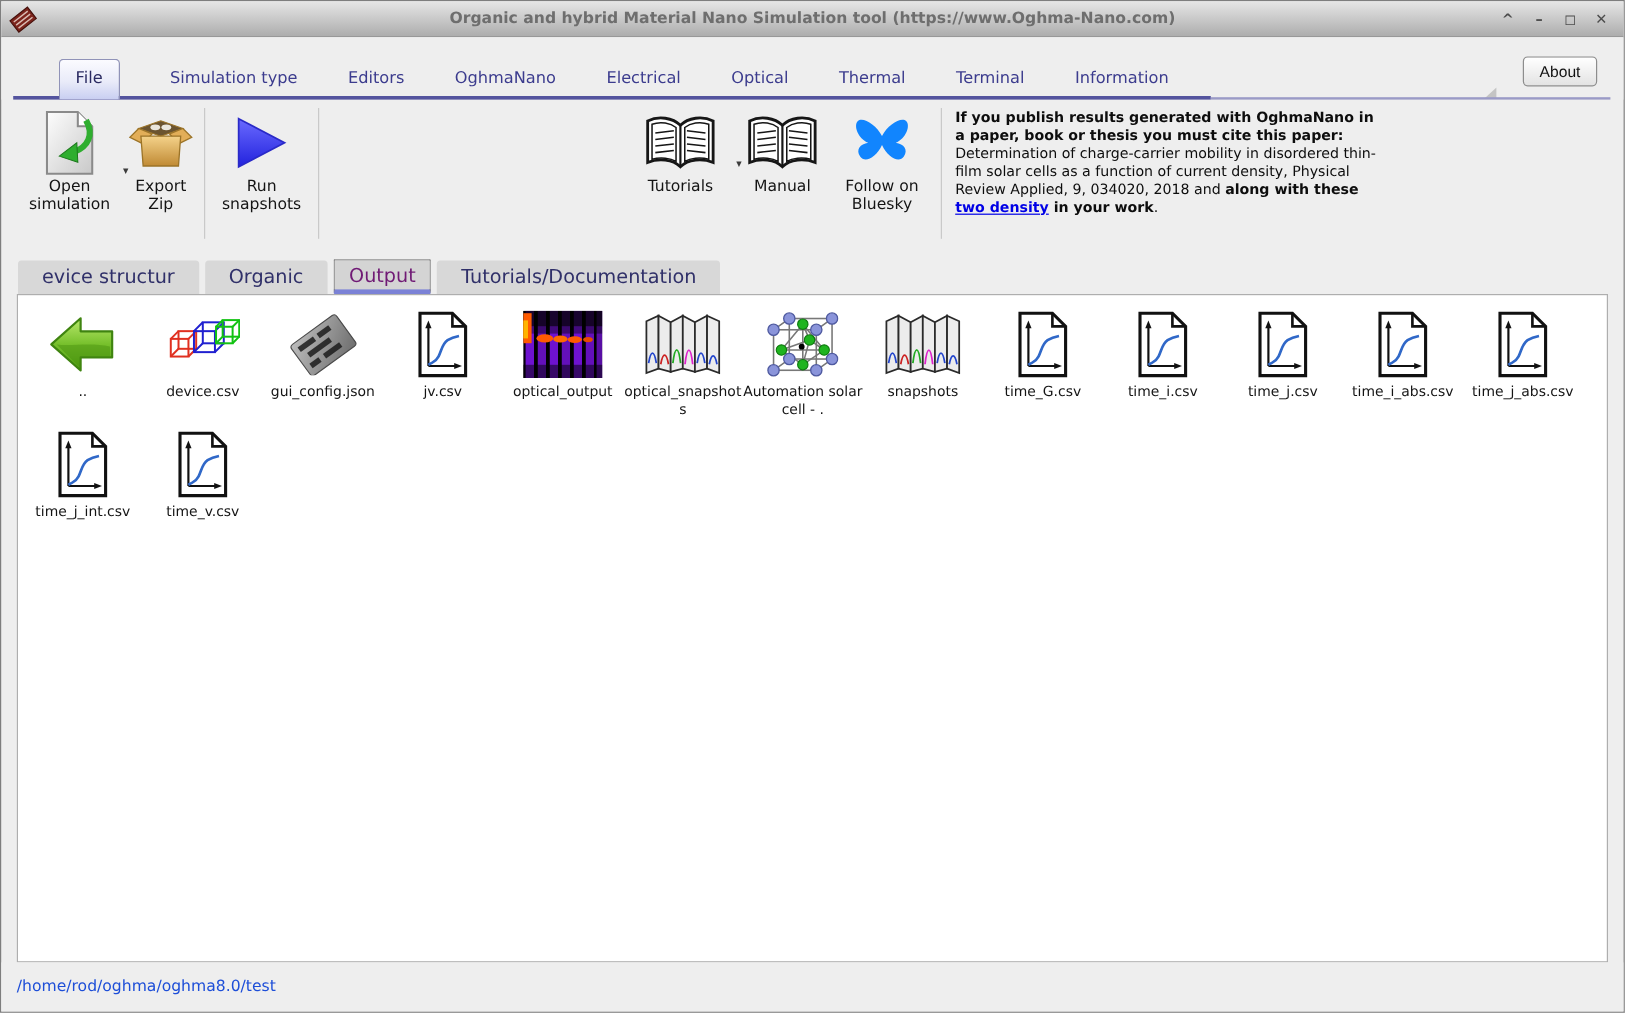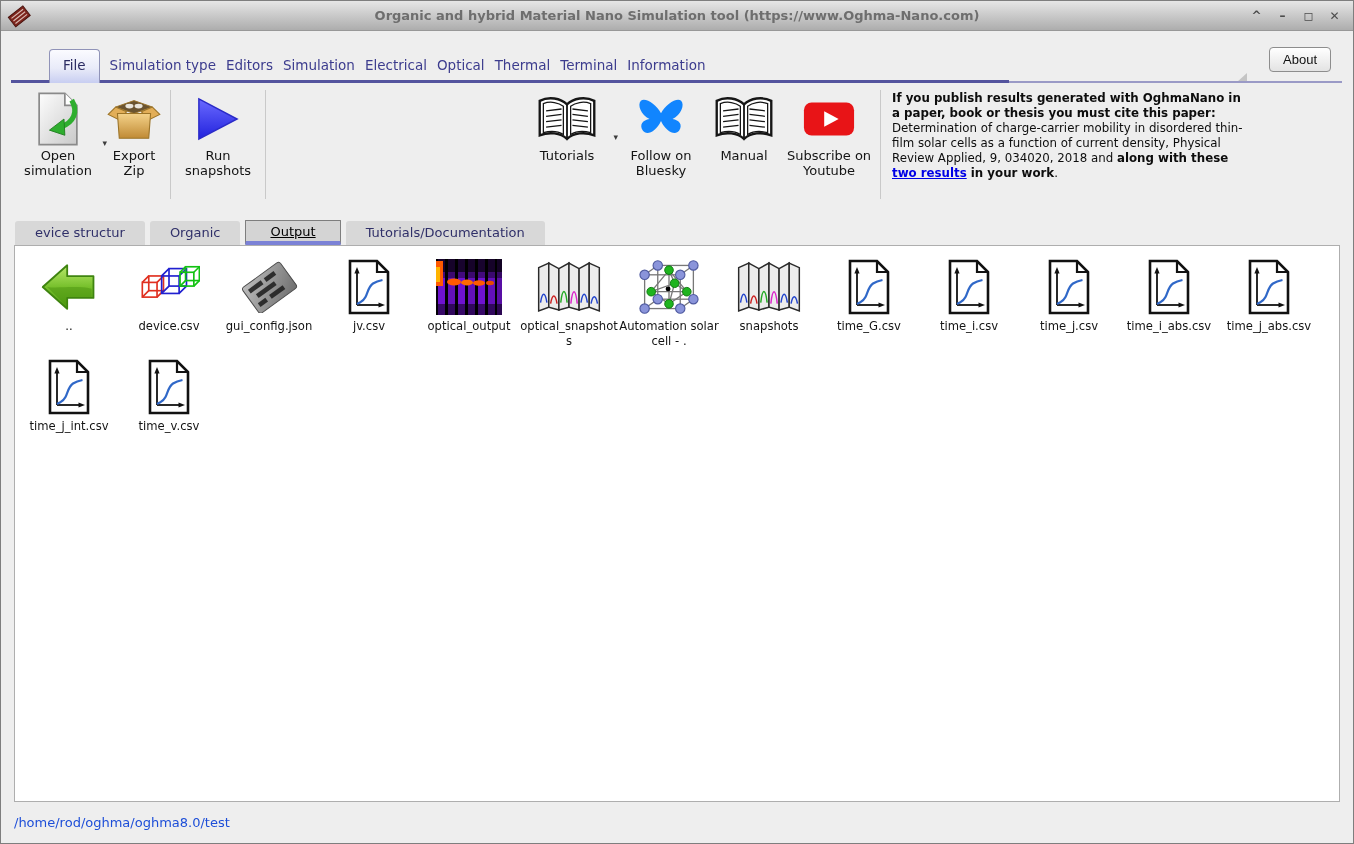--- a/index.html
+++ b/index.html
@@ -15,21 +15,21 @@
   .logo-wrap { margin-left:6px; z-index:2; display:flex; }
   .win-controls { margin-left:auto; z-index:2; display:flex; gap:9px; padding-right:10px;
                   color:#4c4c4c; font-size:12px; font-weight:bold; }
   .win-btn { width:17px; text-align:center; cursor:default; }
 
   
   .menubar { height:52px; flex:0 0 52px; position:relative; background:#eeeeee; }
   .menu-underline  { position:absolute; bottom:0; left:10px;  width:998px; height:3px; background:#54549e; }
   .menu-underline2 { position:absolute; bottom:0; left:1008px; right:11px; height:2px; background:#9a9ac6; }
   .menu-tabs { position:absolute; left:48px; bottom:0; display:flex; align-items:flex-end;
-               gap:10px; font-size:13.5px; color:#3c3c8e; }
+               gap:42px; font-size:13.5px; color:#3c3c8e; }
   .menu-item { padding:7px 0 10px; cursor:default; }
   .menu-item.active { background:linear-gradient(#fbfbff 0%,#e9ebf9 55%,#c8cef1 100%);
                       border:1px solid #9093b8; border-bottom:none; border-radius:4px 4px 0 0;
                       padding:7px 13px 10px; color:#2b2b62; position:relative; z-index:1; }
   .about-btn { position:absolute; top:16px; right:22px; padding:4px 13px; font-size:13px;
                background:linear-gradient(#ffffff,#e3e3e3); border:1px solid #8d8d8d;
                border-radius:4px; color:#111; cursor:default; }
   .grip { position:absolute; top:52px; right:106px; width:0; height:0; margin-top:-10px;
           border-left:10px solid transparent; border-bottom:9px solid #c4c4c4; }
 
@@ -44,24 +44,24 @@
   .dd { position:absolute; font-size:9px; color:#3c3c3c; cursor:default; }
   .dd-open { right:-6px; top:48px; } .dd-tut { right:-3px; top:42px; }
   .vsep { width:1px; align-self:stretch; background:#c9c9c9; margin:0 3px 10px 3px; }
   .toolbar-gap { width:250px; }
   .citation { width:354px; margin-left:8px; margin-top:1px; font-size:11.8px; line-height:15px; color:#0d0d0d; }
   .citation b { font-weight:bold; }
   .citation a { color:#0000e6; font-weight:bold; text-decoration:underline; cursor:pointer; }
 
   
   .doc-tabs { height:36px; flex:0 0 36px; display:flex; align-items:flex-end; padding-left:14px; }
-  .dtab { background:#d8d8d8; color:#303069; font-size:13px; padding:4px 20px 5px;
+  .dtab { background:#d8d8d8; color:#303069; font-size:16px; padding:4px 20px 5px;
           border-radius:3px 3px 0 0; margin-right:5px; cursor:default; white-space:nowrap; }
   .dtab.active { background:#d4d4d4; border:1px solid #7e7e7e; border-bottom:4px solid #7b82d6;
-                 padding:3px 24px 2px; color:#000000; border-radius:1px;text-decoration:underline; }
+                 padding:3px 12px 2px; color:#701a75; border-radius:1px; }
 
   
   .content { margin:0 13px; background:#ffffff; border:1px solid #aeaeae;
              height:557px; flex:0 0 557px; padding:9px 4px; overflow:hidden; }
   .file-grid { display:flex; flex-wrap:wrap; align-content:flex-start; }
   .file-item { width:100px; display:flex; flex-direction:column; align-items:center;
                margin-bottom:6px; cursor:default; }
   .ficon { height:64px; display:flex; align-items:center; justify-content:center; }
   .flabel { font-size:11.6px; color:#141414; text-align:center; line-height:1.3;
             max-width:100px; overflow-wrap:anywhere; }
@@ -290,21 +290,21 @@
       <span class="win-btn">◻</span>
       <span class="win-btn">✕</span>
     </span>
   </div>
 
   <div class="menubar">
     <div class="menu-tabs">
       <span class="menu-item active">File</span>
       <span class="menu-item">Simulation type</span>
       <span class="menu-item">Editors</span>
-      <span class="menu-item">Simulation</span>
+      <span class="menu-item">OghmaNano</span>
       <span class="menu-item">Electrical</span>
       <span class="menu-item">Optical</span>
       <span class="menu-item">Thermal</span>
       <span class="menu-item">Terminal</span>
       <span class="menu-item">Information</span>
     </div>
     <span class="grip"></span>
     <button class="about-btn">About</button>
     <div class="menu-underline"></div>
     <div class="menu-underline2"></div>
@@ -343,48 +343,40 @@
 
     <div class="tbtn w96">
       <span class="iconbox">
         <svg width="60" height="50">
             <use href="#i-book"></use>
           </svg>
       </span>
       <span class="dd dd-tut">▾</span>
       <span>Tutorials</span>
     </div>
+    <div class="tbtn w74">
+      <span class="iconbox">
+        <svg width="60" height="50">
+            <use href="#i-book"></use>
+          </svg>
+      </span>
+      <span>Manual</span>
+    </div>
     <div class="tbtn w92">
       <span class="iconbox">
         <svg width="54" height="46">
             <use href="#i-butterfly"></use>
           </svg>
       </span>
       <span>Follow on Bluesky</span>
     </div>
-    <div class="tbtn w74">
-      <span class="iconbox">
-        <svg width="60" height="50">
-            <use href="#i-book"></use>
-          </svg>
-      </span>
-      <span>Manual</span>
-    </div>
-    <div class="tbtn w96">
-      <span class="iconbox">
-        <svg width="54" height="40">
-            <use href="#i-youtube"></use>
-          </svg>
-      </span>
-      <span>Subscribe on Youtube</span>
-    </div>
     <div class="vsep"></div>
 
     <div class="citation">
-      <b>If you publish results generated with OghmaNano in a paper, book or thesis you must cite this paper: </b><span>Determination of charge-carrier mobility in disordered thin-film solar cells as a function of current density, Physical Review Applied, 9, 034020, 2018 and </span><b>along with these </b><a>two results</a><b> in your work</b><span>.</span>
+      <b>If you publish results generated with OghmaNano in a paper, book or thesis you must cite this paper: </b><span>Determination of charge-carrier mobility in disordered thin-film solar cells as a function of current density, Physical Review Applied, 9, 034020, 2018 and </span><b>along with these </b><a>two density</a><b> in your work</b><span>.</span>
     </div>
   </div>
 
   <div class="doc-tabs">
     <span class="dtab">evice structur</span>
     <span class="dtab">Organic</span>
     <span class="dtab active">Output</span>
     <span class="dtab">Tutorials/Documentation</span>
   </div>
 

